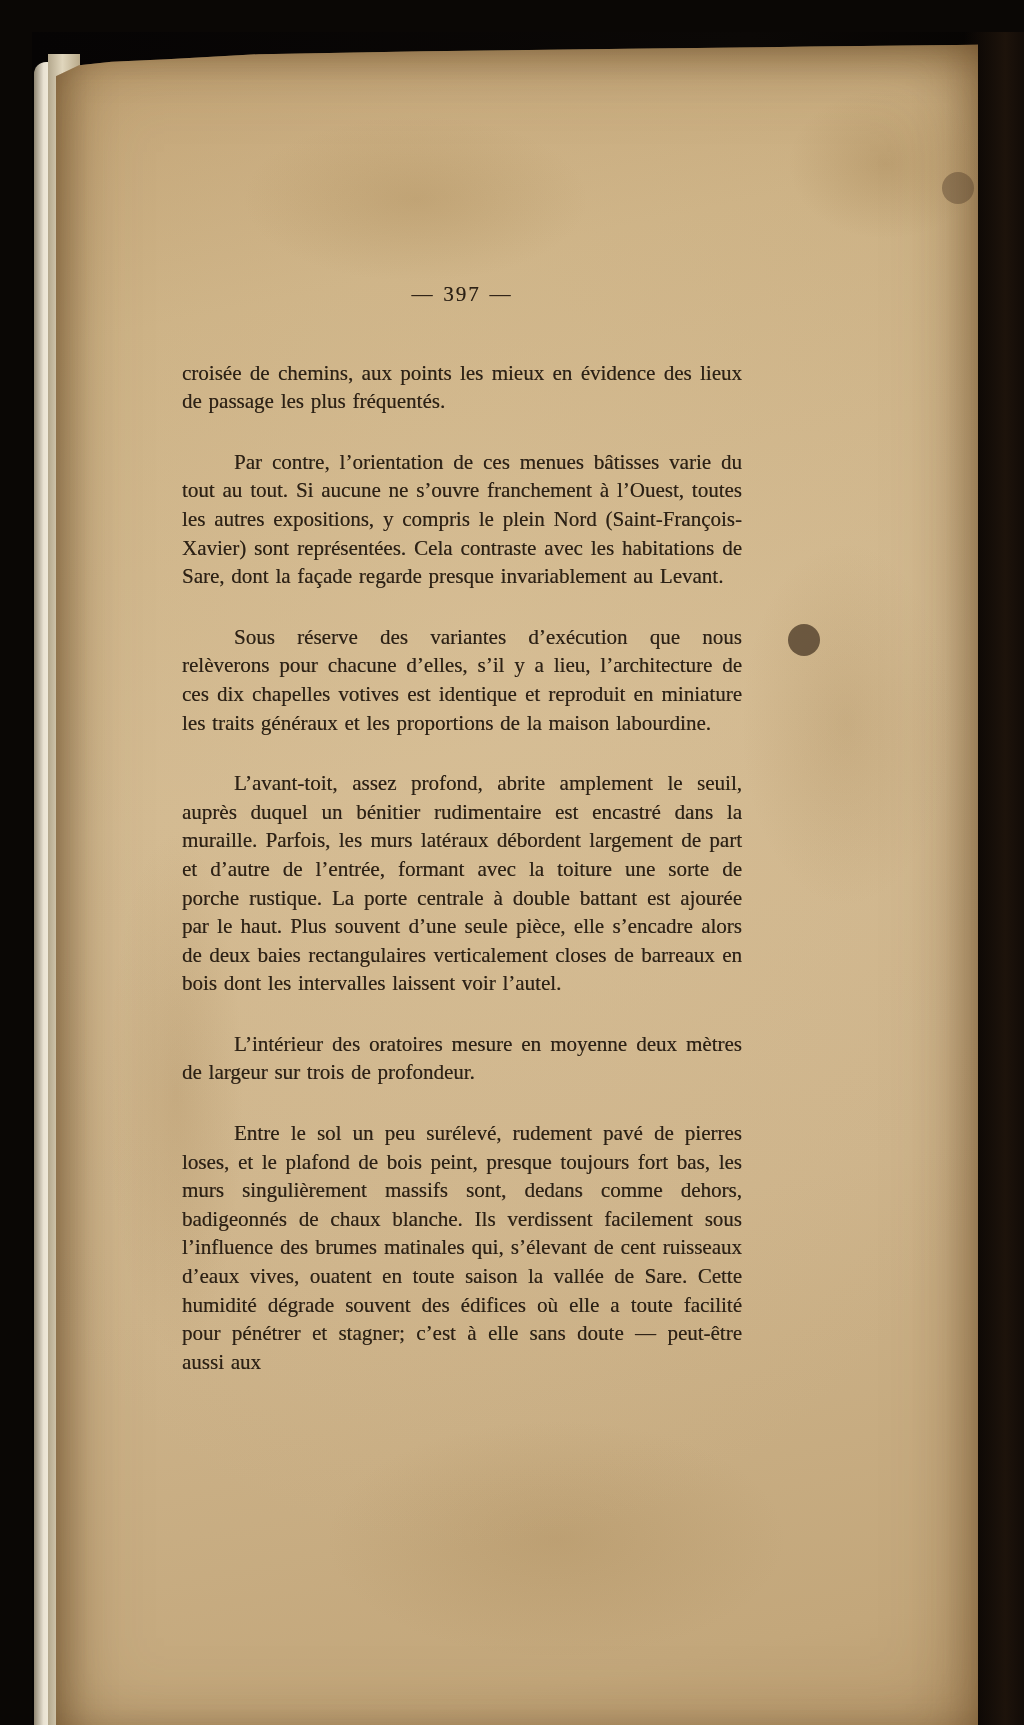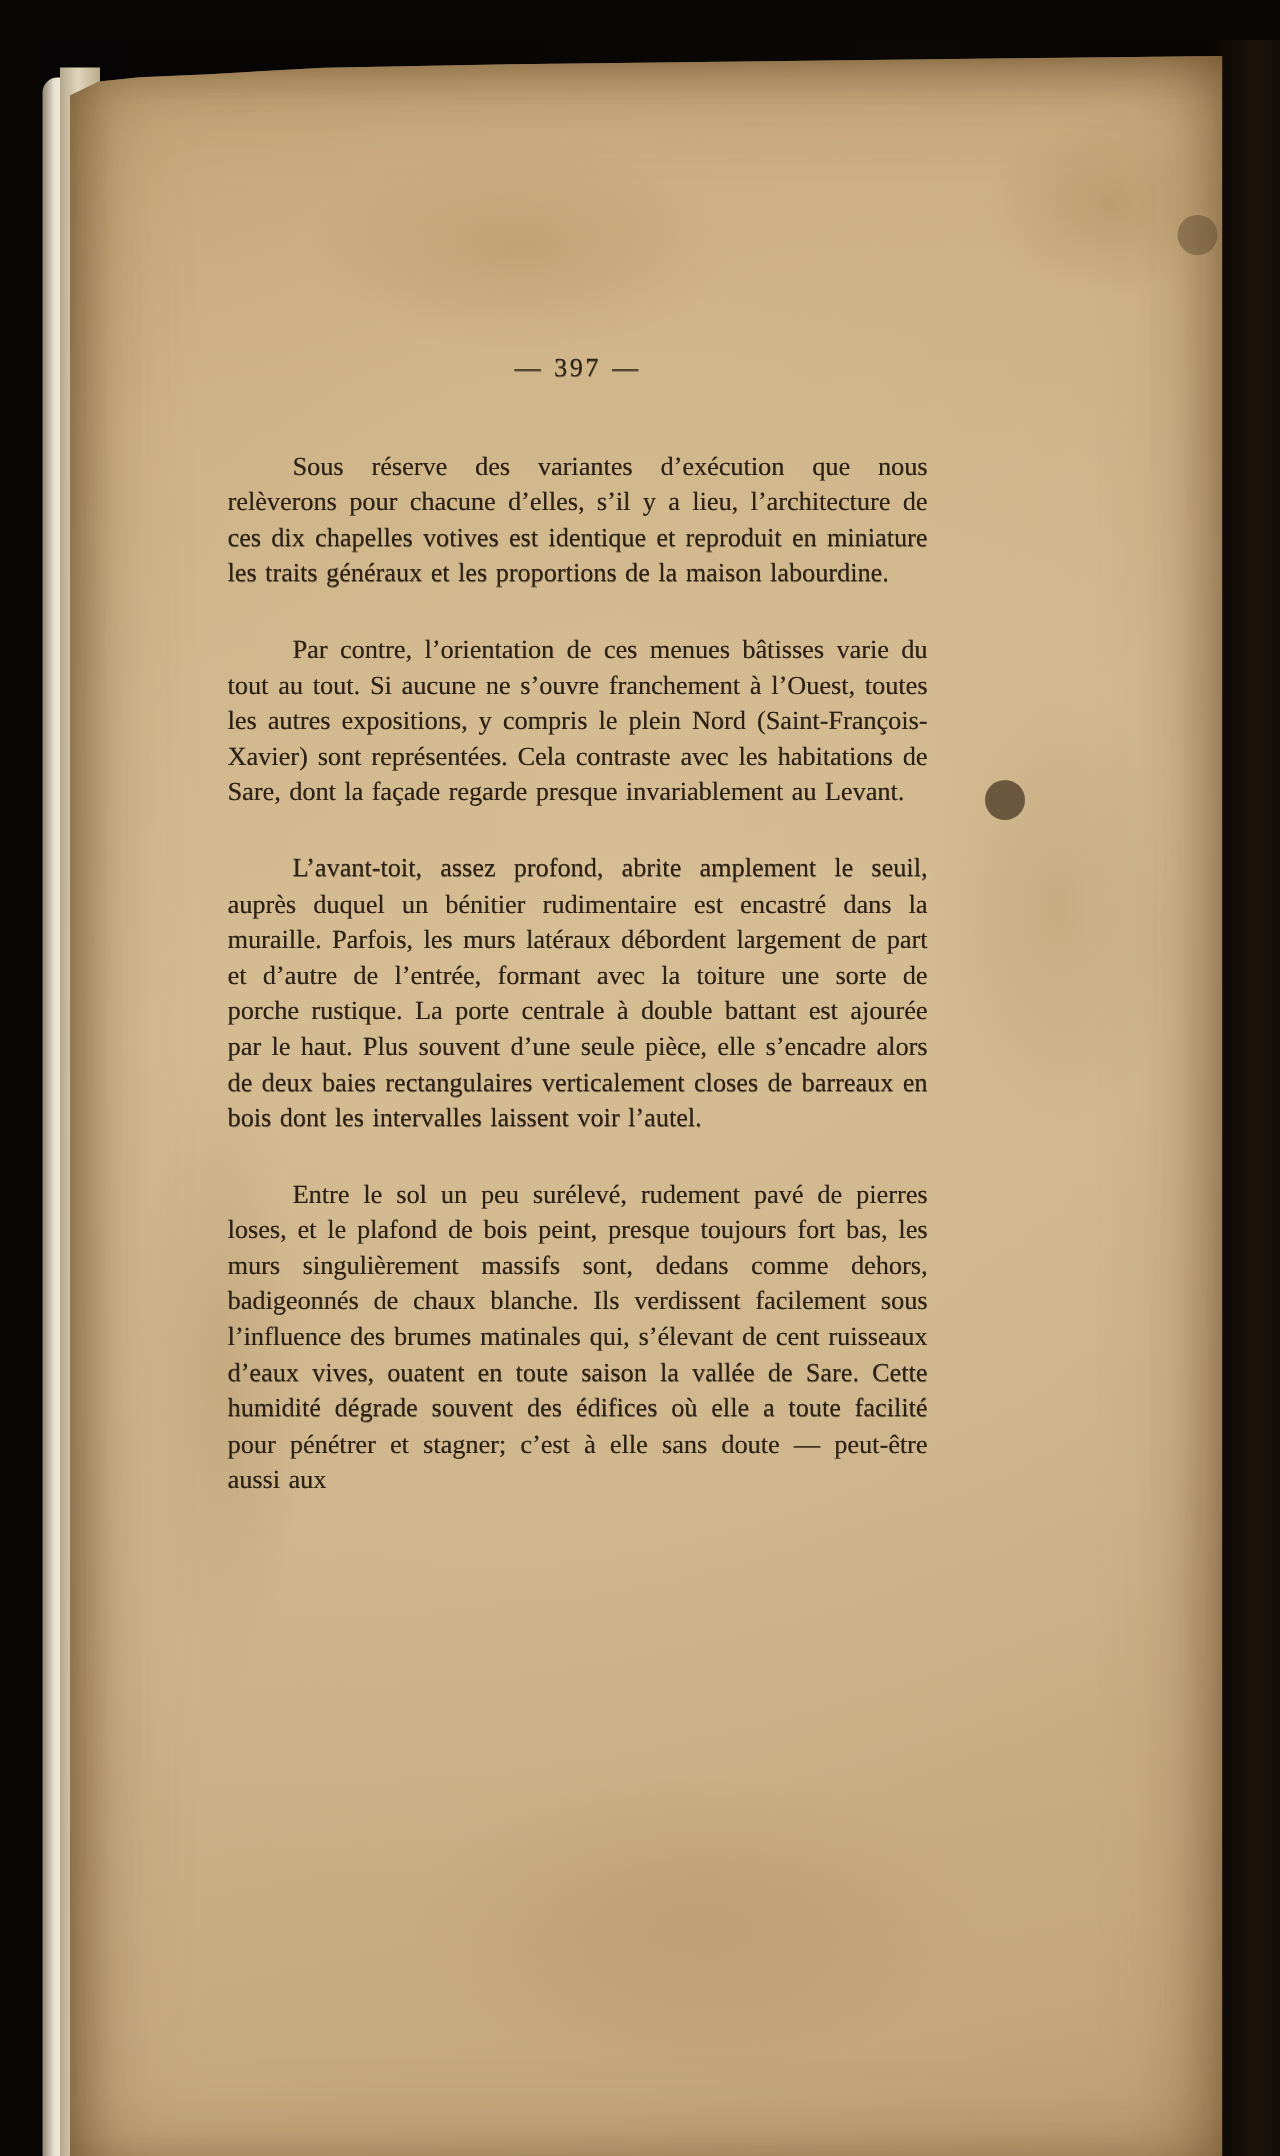--- a/index.html
+++ b/index.html
@@ -111,20 +111,22 @@
     <div class="stain stain-1"></div>
     <div class="stain stain-2"></div>
     <div class="stain stain-3"></div>
     <div class="stain stain-4"></div>
     <div class="stain stain-5"></div>
     <span class="speck speck-1"></span>
     <span class="speck speck-2"></span>
 
     <div class="content">
       <div class="page-number">— 397 —</div>
+      <p class="para">croisée de chemins, aux points les mieux en évidence des lieux de passage les plus fréquentés.</p>
+      <p class="para indent">Par contre, l’orientation de ces menues bâtisses varie du tout au tout. Si aucune ne s’ouvre franchement à l’Ouest, toutes les autres expositions, y compris le plein Nord (Saint-François-Xavier) sont représentées. Cela contraste avec les habitations de Sare, dont la façade regarde presque invariablement au Levant.</p>
       <p class="para indent">Sous réserve des variantes d’exécution que nous relèverons pour chacune d’elles, s’il y a lieu, l’architecture de ces dix chapelles votives est identique et reproduit en miniature les traits généraux et les proportions de la maison labourdine.</p>
-      <p class="para indent">Par contre, l’orientation de ces menues bâtisses varie du tout au tout. Si aucune ne s’ouvre franchement à l’Ouest, toutes les autres expositions, y compris le plein Nord (Saint-François-Xavier) sont représentées. Cela contraste avec les habitations de Sare, dont la façade regarde presque invariablement au Levant.</p>
       <p class="para indent">L’avant-toit, assez profond, abrite amplement le seuil, auprès duquel un bénitier rudimentaire est encastré dans la muraille. Parfois, les murs latéraux débordent largement de part et d’autre de l’entrée, formant avec la toiture une sorte de porche rustique. La porte centrale à double battant est ajourée par le haut. Plus souvent d’une seule pièce, elle s’encadre alors de deux baies rectangulaires verticalement closes de barreaux en bois dont les intervalles laissent voir l’autel.</p>
+      <p class="para indent">L’intérieur des oratoires mesure en moyenne deux mètres de largeur sur trois de profondeur.</p>
       <p class="para indent">Entre le sol un peu surélevé, rudement pavé de pierres loses, et le plafond de bois peint, presque toujours fort bas, les murs singulièrement massifs sont, dedans comme dehors, badigeonnés de chaux blanche. Ils verdissent facilement sous l’influence des brumes matinales qui, s’élevant de cent ruisseaux d’eaux vives, ouatent en toute saison la vallée de Sare. Cette humidité dégrade souvent des édifices où elle a toute facilité pour pénétrer et stagner; c’est à elle sans doute — peut-être aussi aux</p>
     </div>
   </div>
 
 </div>
 
 </body></html>

